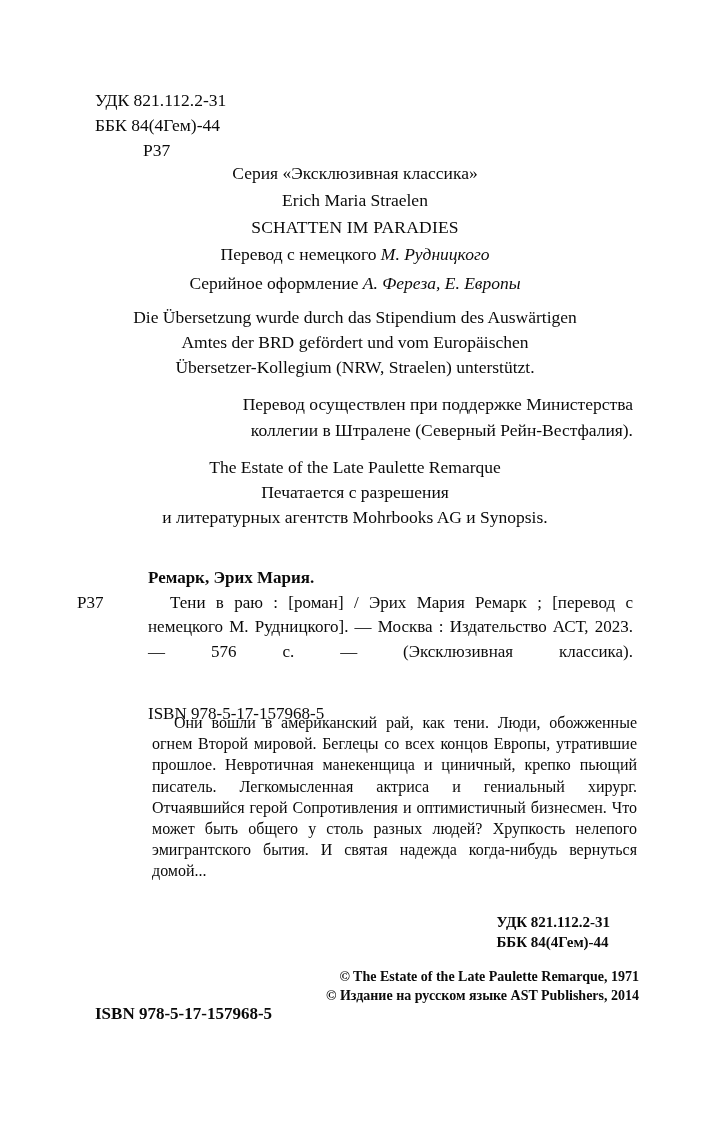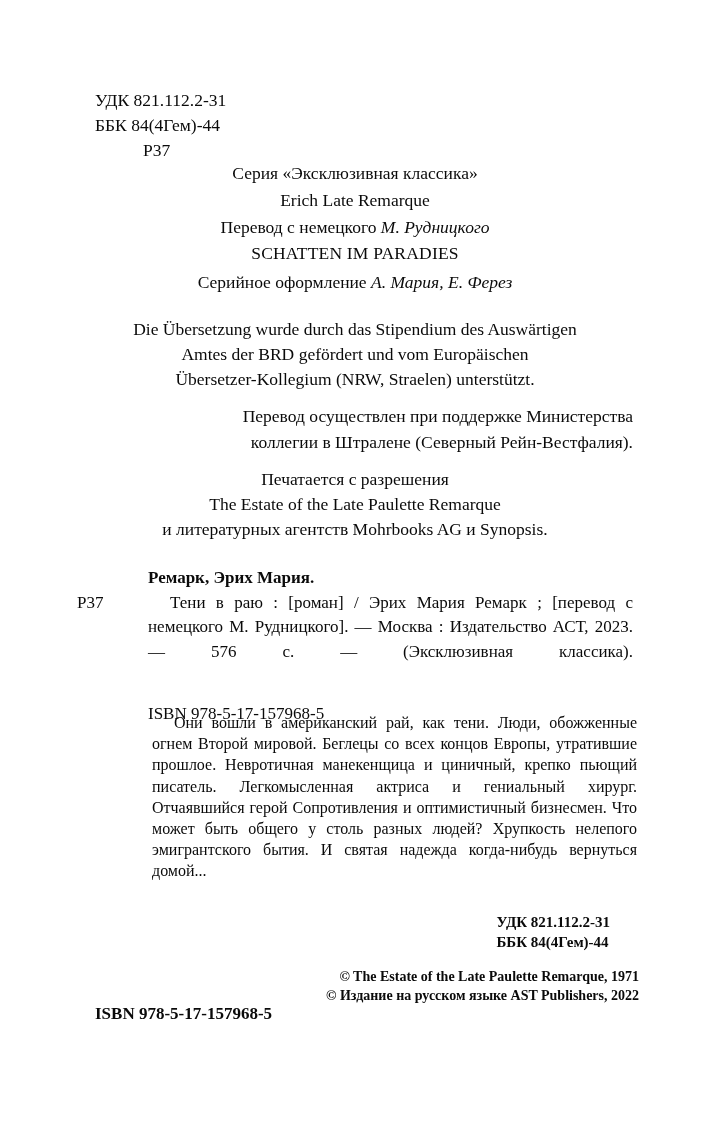--- a/index.html
+++ b/index.html
@@ -49,21 +49,21 @@
   .front .line { white-space: nowrap; }
   .front .it { font-style: italic; }
 
   .front .series { margin-bottom: 1px; }
   .front .author-orig { margin-bottom: 1px; }
   .front .title-orig { letter-spacing: 0.2px; }
   .front .translator { margin-top: 1px; }
   .front .design { margin-top: 3px; }
 
   .block-german {
-    margin-top: 22px;
+    margin-top: 9px;
     line-height: 25px;
     white-space: normal;
   }
   .block-german .line { white-space: nowrap; }
 
   .block-ministry {
     margin-top: 11px;
     line-height: 26px;
   }
   .block-ministry .line { white-space: nowrap; text-align: right; }
@@ -168,45 +168,45 @@
 
   <div class="codes">
     <div class="code-line">УДК 821.112.2-31</div>
     <div class="code-line">ББК 84(4Гем)-44</div>
     <div class="code-line code-r37">Р37</div>
   </div>
 
   <div class="front">
 
     <div class="line series">Серия «Эксклюзивная классика»</div>
-    <div class="line author-orig">Erich Late Remarque</div>
+    <div class="line author-orig">Erich Maria Straelen</div>
+    <div class="line title-orig">SCHATTEN IM PARADIES</div>
+
     <div class="line translator">
       <span>Перевод с немецкого </span><span class="it">М. Рудницкого</span>
     </div>
 
-    <div class="line title-orig">SCHATTEN IM PARADIES</div>
-
     <div class="line design">
-      <span>Серийное оформление </span><span class="it">А. Мария, Е. Ферез</span>
+      <span>Серийное оформление </span><span class="it">А. Фереза, Е. Европы</span>
     </div>
 
     <div class="block-german">
       <div class="line">Die Übersetzung wurde durch das Stipendium  des Auswärtigen</div>
       <div class="line">Amtes der BRD gefördert und vom Europäischen</div>
       <div class="line">Übersetzer-Kollegium (NRW, Straelen) unterstützt.</div>
     </div>
 
     <div class="block-ministry">
       <div class="line">Перевод осуществлен при поддержке Министерства</div>
       <div class="line">коллегии в Штралене (Северный Рейн-Вестфалия).</div>
     </div>
 
     <div class="block-permission">
+      <div class="line">The Estate of the Late Paulette Remarque</div>
       <div class="line">Печатается с разрешения</div>
-      <div class="line">The Estate of the Late Paulette Remarque</div>
       <div class="line">и литературных агентств Mohrbooks AG и Synopsis.</div>
     </div>
 
   </div>
 
   <div class="cip">
     <div class="cip-heading">Ремарк, Эрих Мария.</div>
     <div class="cip-body">
       <span class="cip-index">Р37</span>
       <div class="para">Тени в раю : [роман] / Эрих Мария Ремарк ; [перевод с немецкого М. Рудницкого]. — Москва : Издательство АСТ, 2023. — 576 с. — (Эксклюзивная классика).</div>
@@ -220,16 +220,16 @@
 
   <div class="codes-bottom">
     <div class="code-line">УДК 821.112.2-31</div>
     <div class="code-line">ББК 84(4Гем)-44</div>
   </div>
 
   <div class="isbn-bottom">ISBN 978-5-17-157968-5</div>
 
   <div class="copyrights">
     <div class="cline">© The Estate of the Late Paulette Remarque, 1971</div>
-    <div class="cline">© Издание на русском языке AST Publishers, 2022</div>
+    <div class="cline">© Издание на русском языке AST Publishers, 2014</div>
   </div>
 
 </div>
 
 </body></html>

